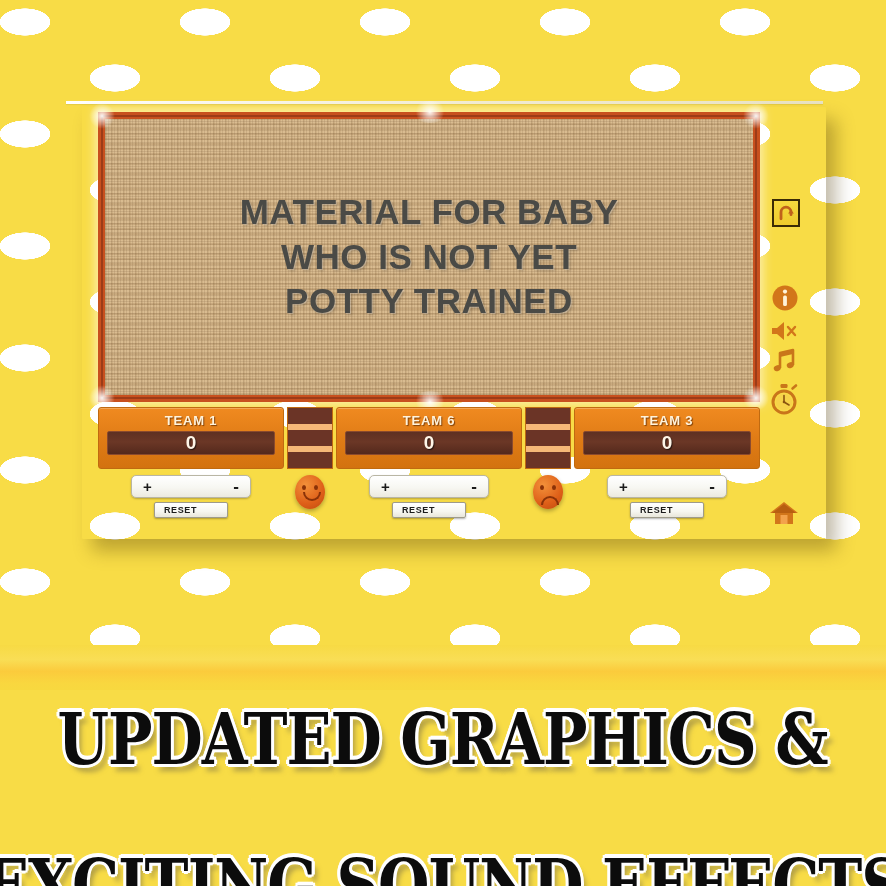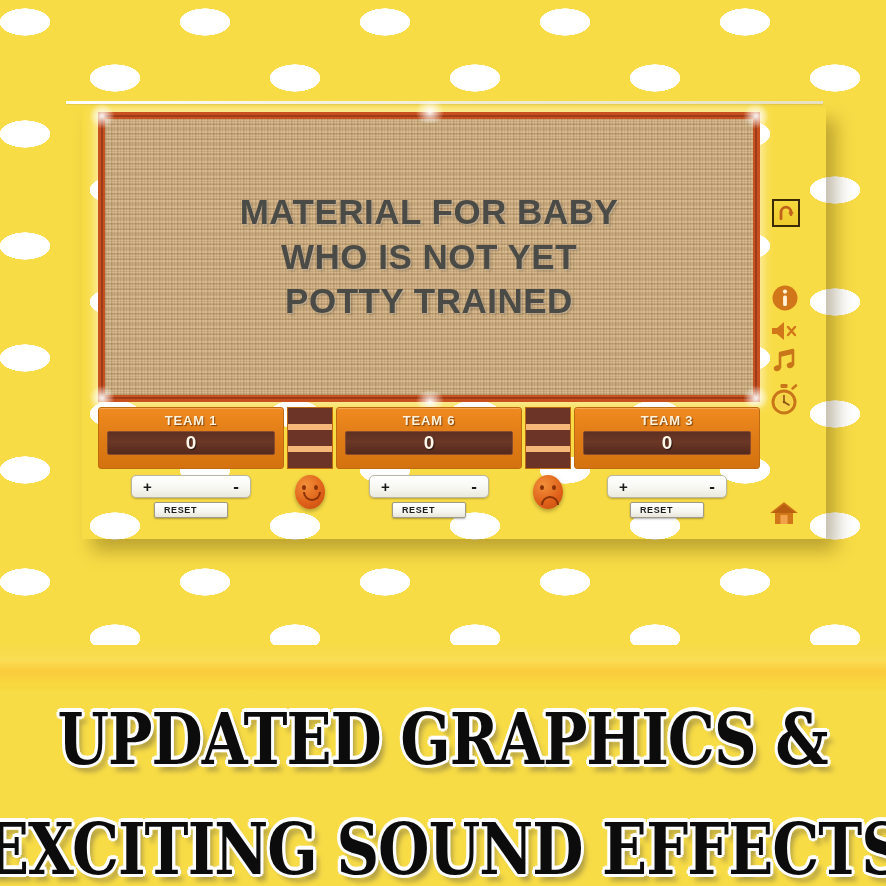--- a/index.html
+++ b/index.html
@@ -185,21 +185,21 @@
   }
   .info-ic{left:770px;top:283px;width:30px;height:30px;}
   .spk-ic{left:768px;top:318px;width:34px;height:26px;}
   .note-ic{left:770px;top:346px;width:30px;height:30px;}
   .timer-ic{left:768px;top:382px;width:32px;height:34px;}
   .home-ic{left:767px;top:498px;width:34px;height:30px;}
 
   
   .banner{
     position:absolute;left:0;right:0;top:688px;height:170px;
-    display:flex;flex-direction:column;align-items:center;justify-content:flex-start;
+    display:flex;flex-direction:column;align-items:center;justify-content:flex-start;gap:36px;
   }
   .banner-line{
     font-family:"DejaVu Serif", serif;
     font-weight:bold;
     color:#0C0C0C;
     font-size:58px;
     line-height:1;
     letter-spacing:-1px;
     transform:scaleX(1.02) scaleY(1.22);
     transform-origin:center top;

